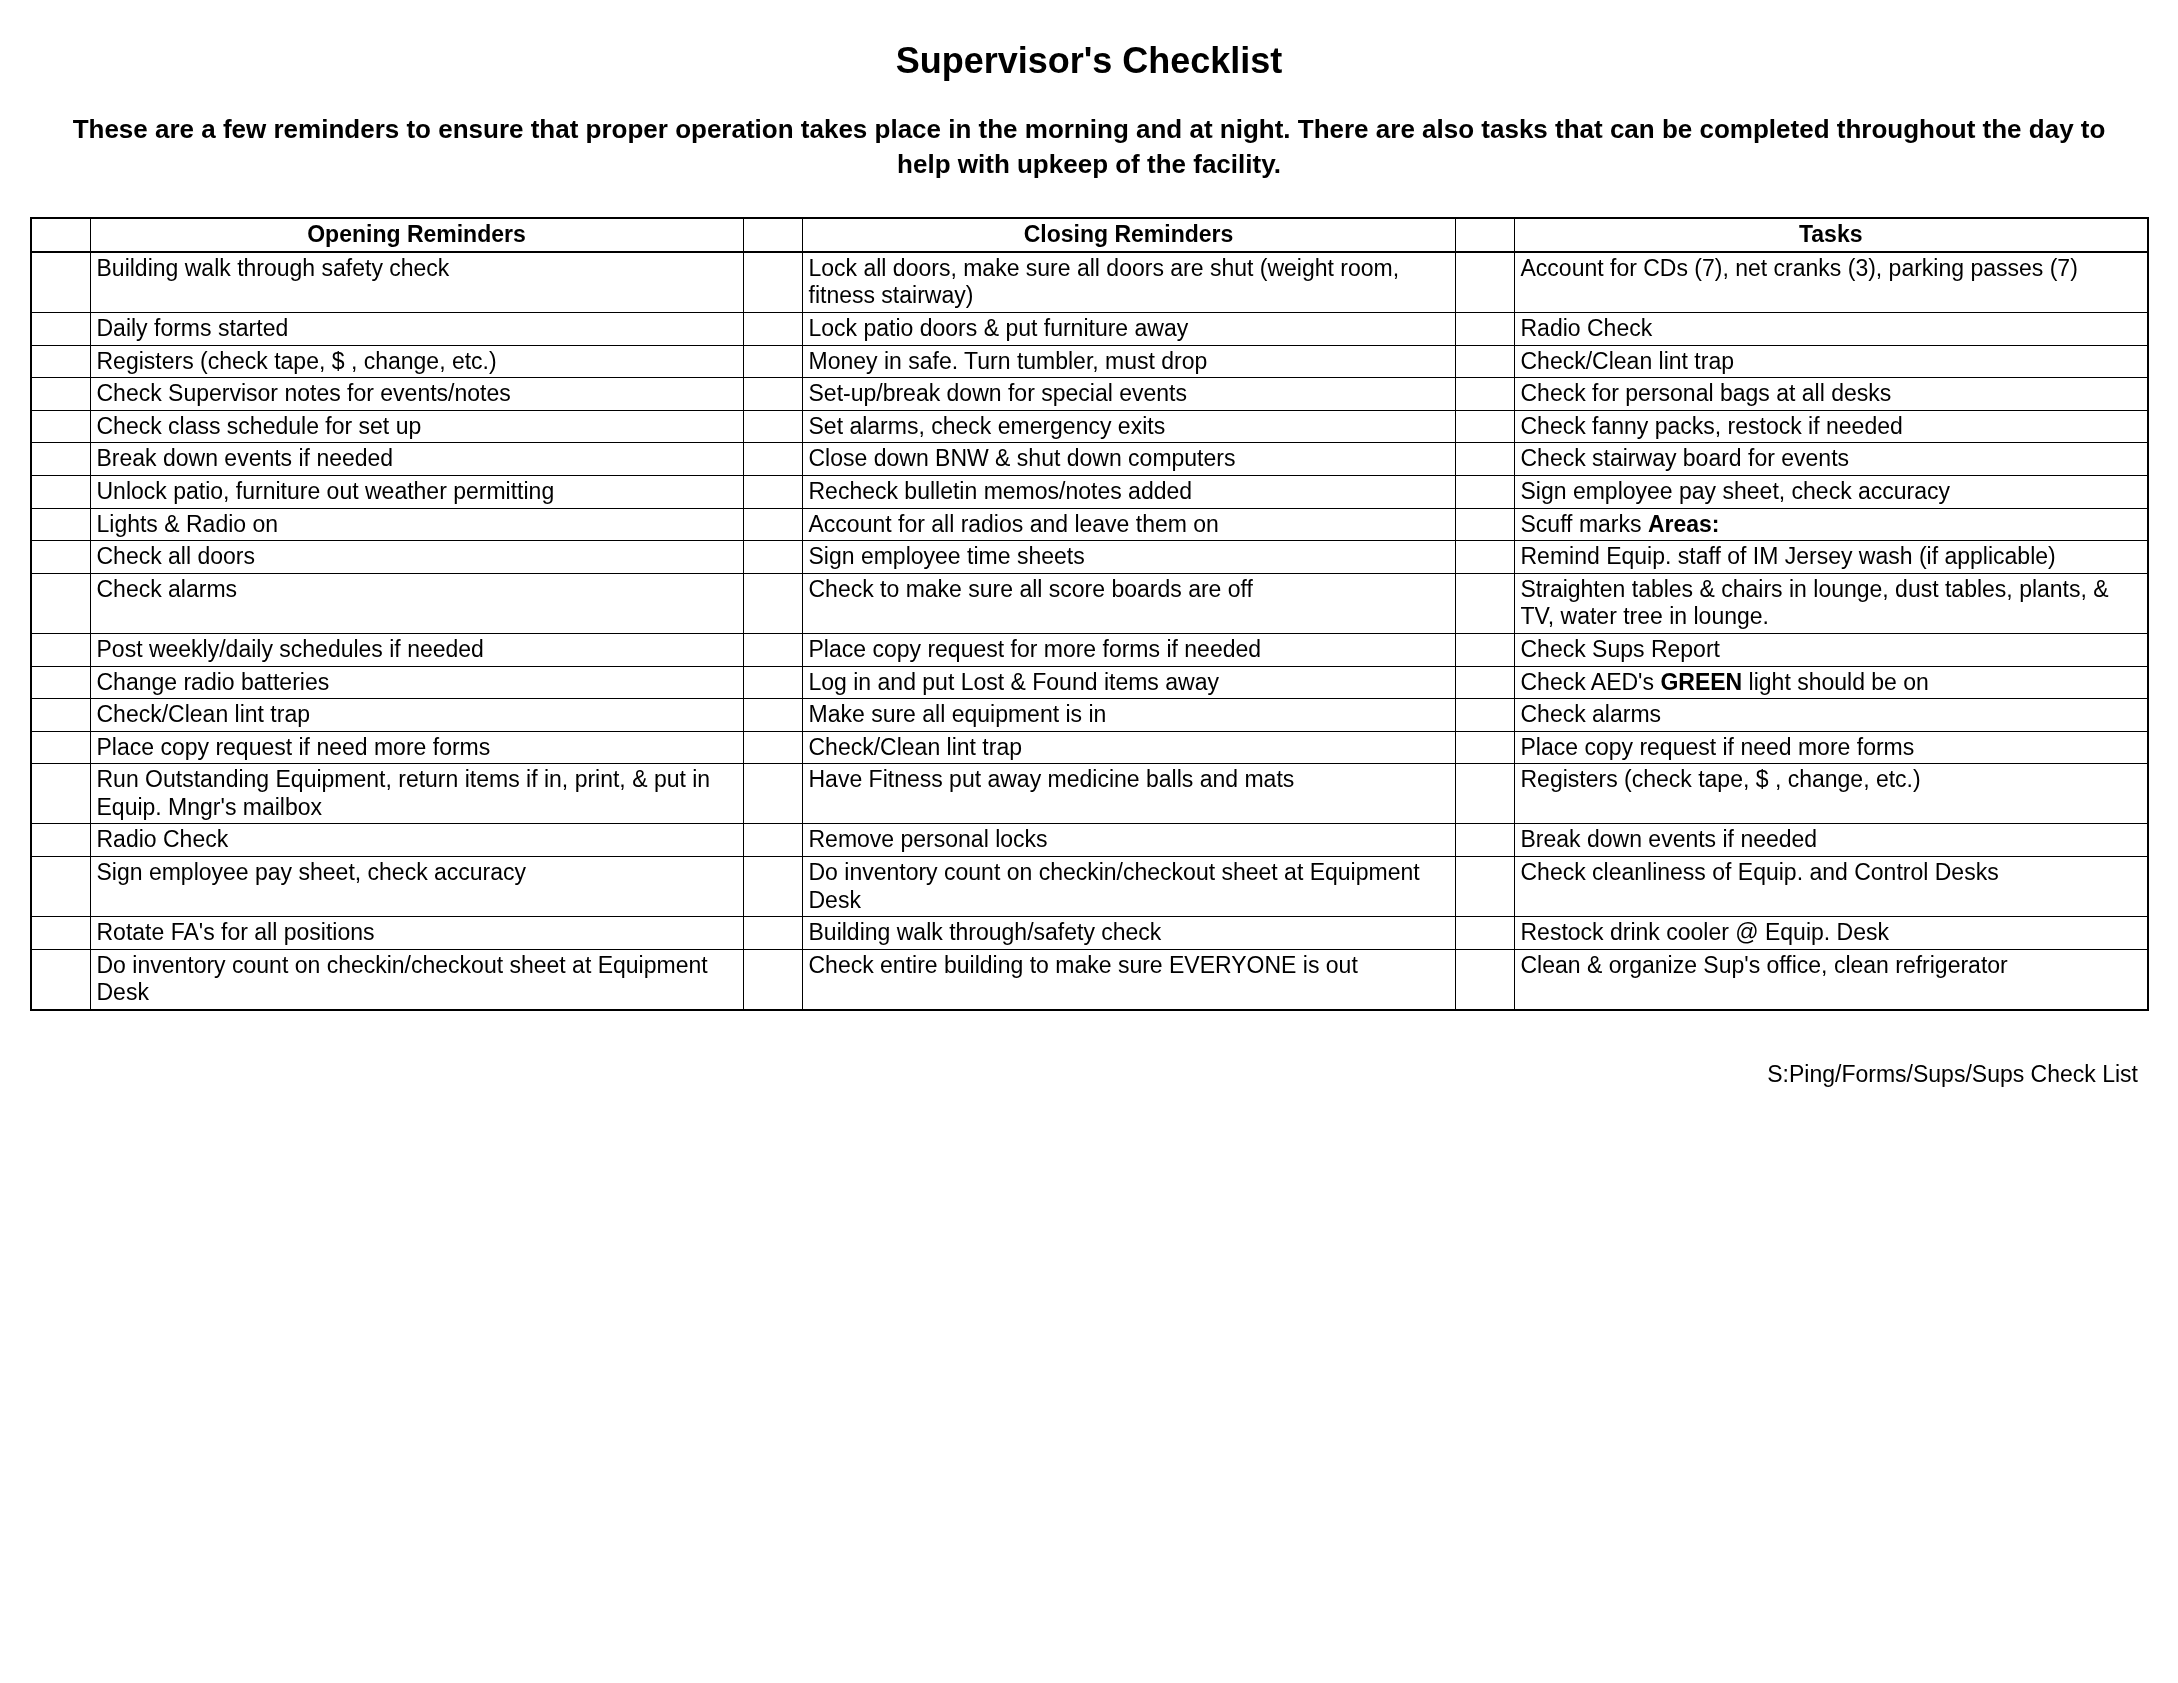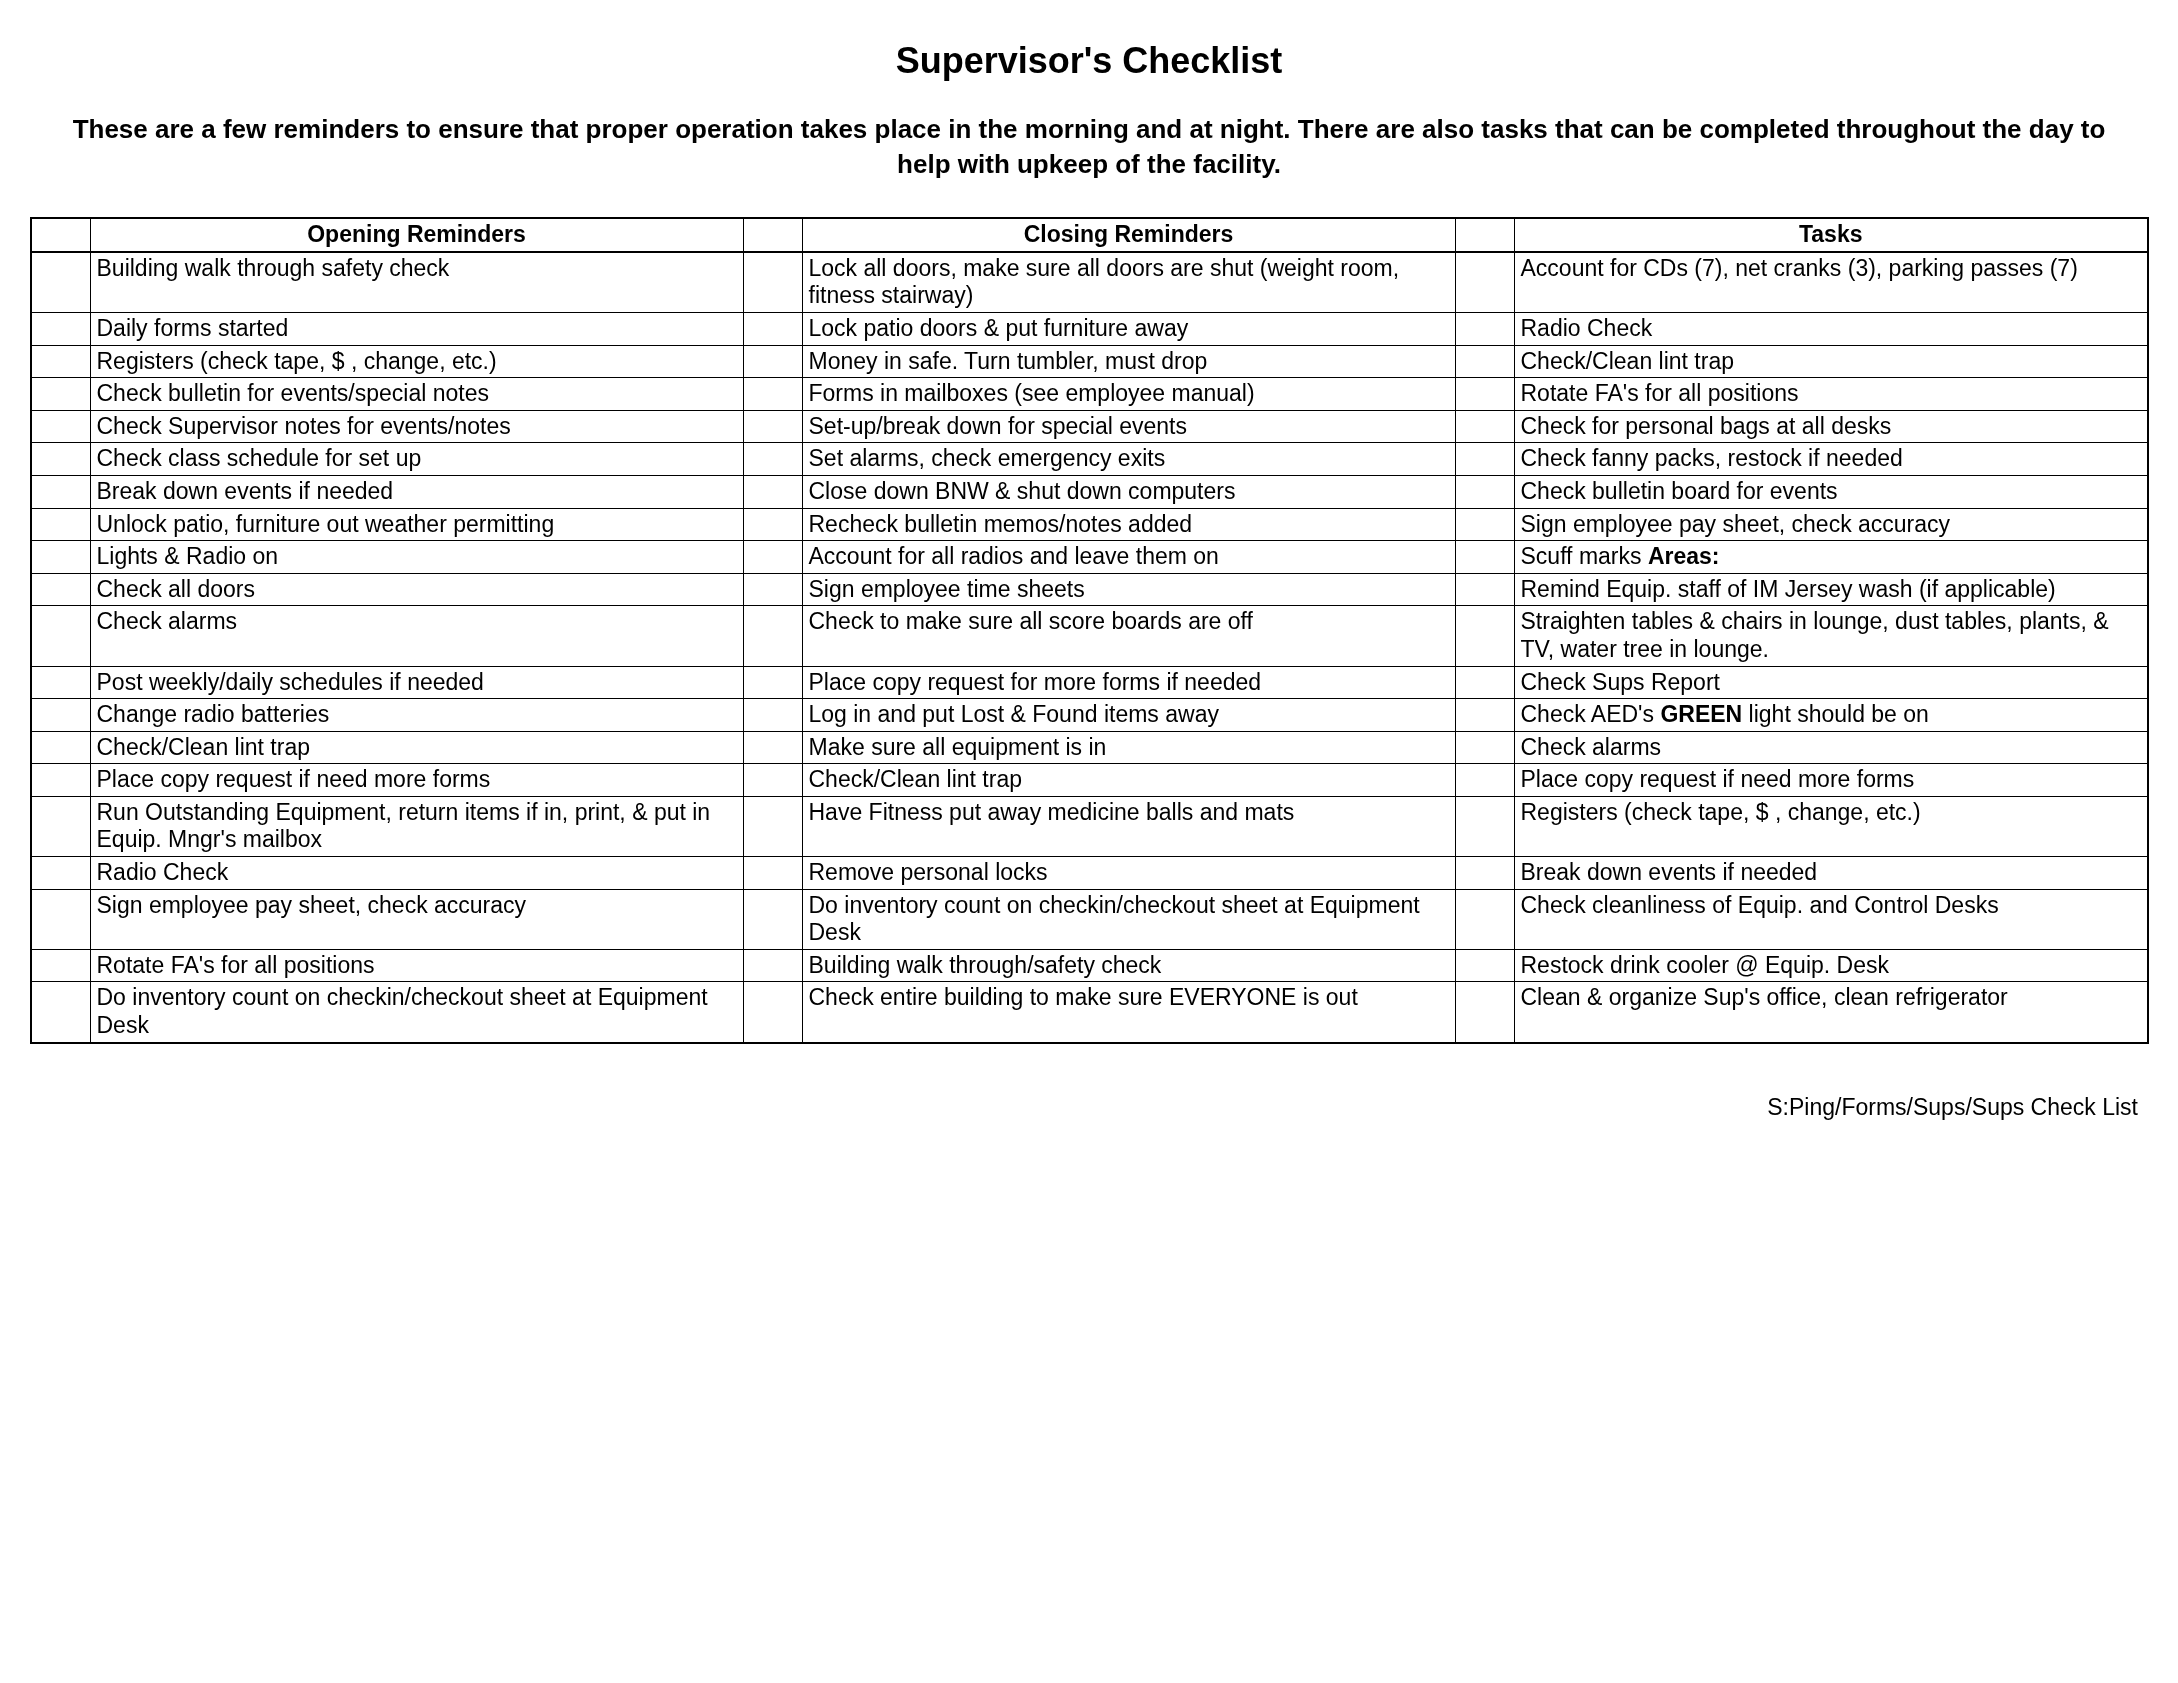--- a/index.html
+++ b/index.html
@@ -100,49 +100,41 @@
       <tr>
         <td></td>
         <td>Registers (check tape, $ , change, etc.)</td>
         <td></td>
         <td>Money in safe. Turn tumbler, must drop</td>
         <td></td>
         <td>Check/Clean lint trap</td>
       </tr>
       <tr>
         <td></td>
-        <td>Check bulletin for events/special notes</td>
-        <td></td>
-        <td>Forms in mailboxes (see employee manual)</td>
-        <td></td>
-        <td>Rotate FA's for all positions</td>
-      </tr>
-      <tr>
-        <td></td>
         <td>Check Supervisor notes for events/notes</td>
         <td></td>
         <td>Set-up/break down for special events</td>
         <td></td>
         <td>Check for personal bags at all desks</td>
       </tr>
       <tr>
         <td></td>
         <td>Check class schedule for set up</td>
         <td></td>
         <td>Set alarms, check emergency exits</td>
         <td></td>
         <td>Check fanny packs, restock if needed</td>
       </tr>
       <tr>
         <td></td>
         <td>Break down events if needed</td>
         <td></td>
         <td>Close down BNW &amp; shut down computers</td>
         <td></td>
-        <td>Check bulletin board for events</td>
+        <td>Check stairway board for events</td>
       </tr>
       <tr>
         <td></td>
         <td>Unlock patio, furniture out weather permitting</td>
         <td></td>
         <td>Recheck bulletin memos/notes added</td>
         <td></td>
         <td>Sign employee pay sheet, check accuracy</td>
       </tr>
       <tr>

